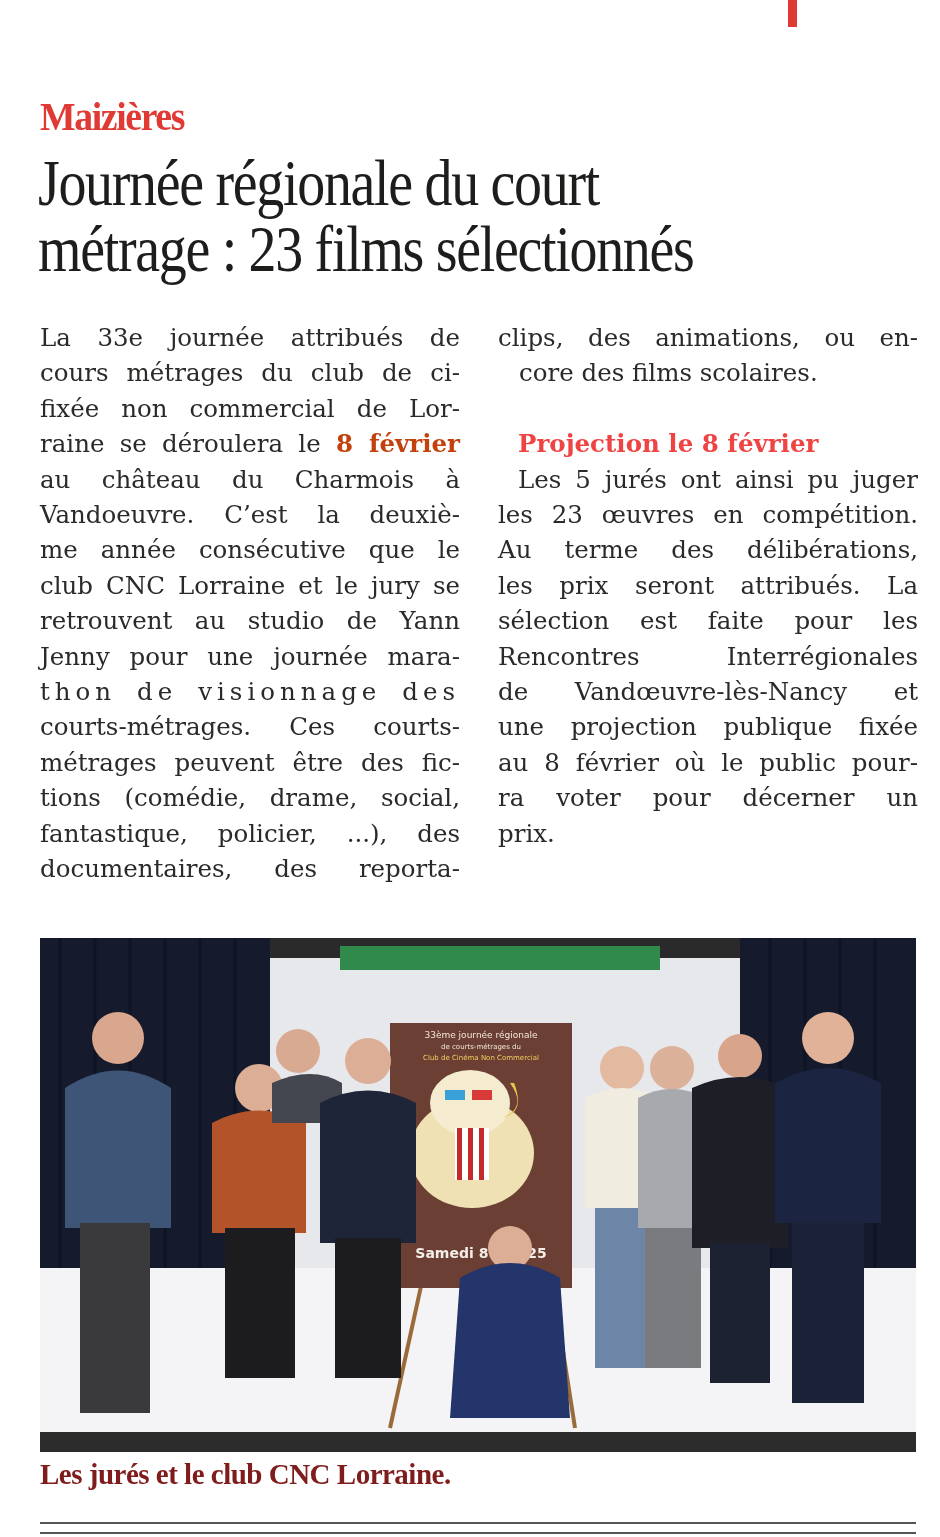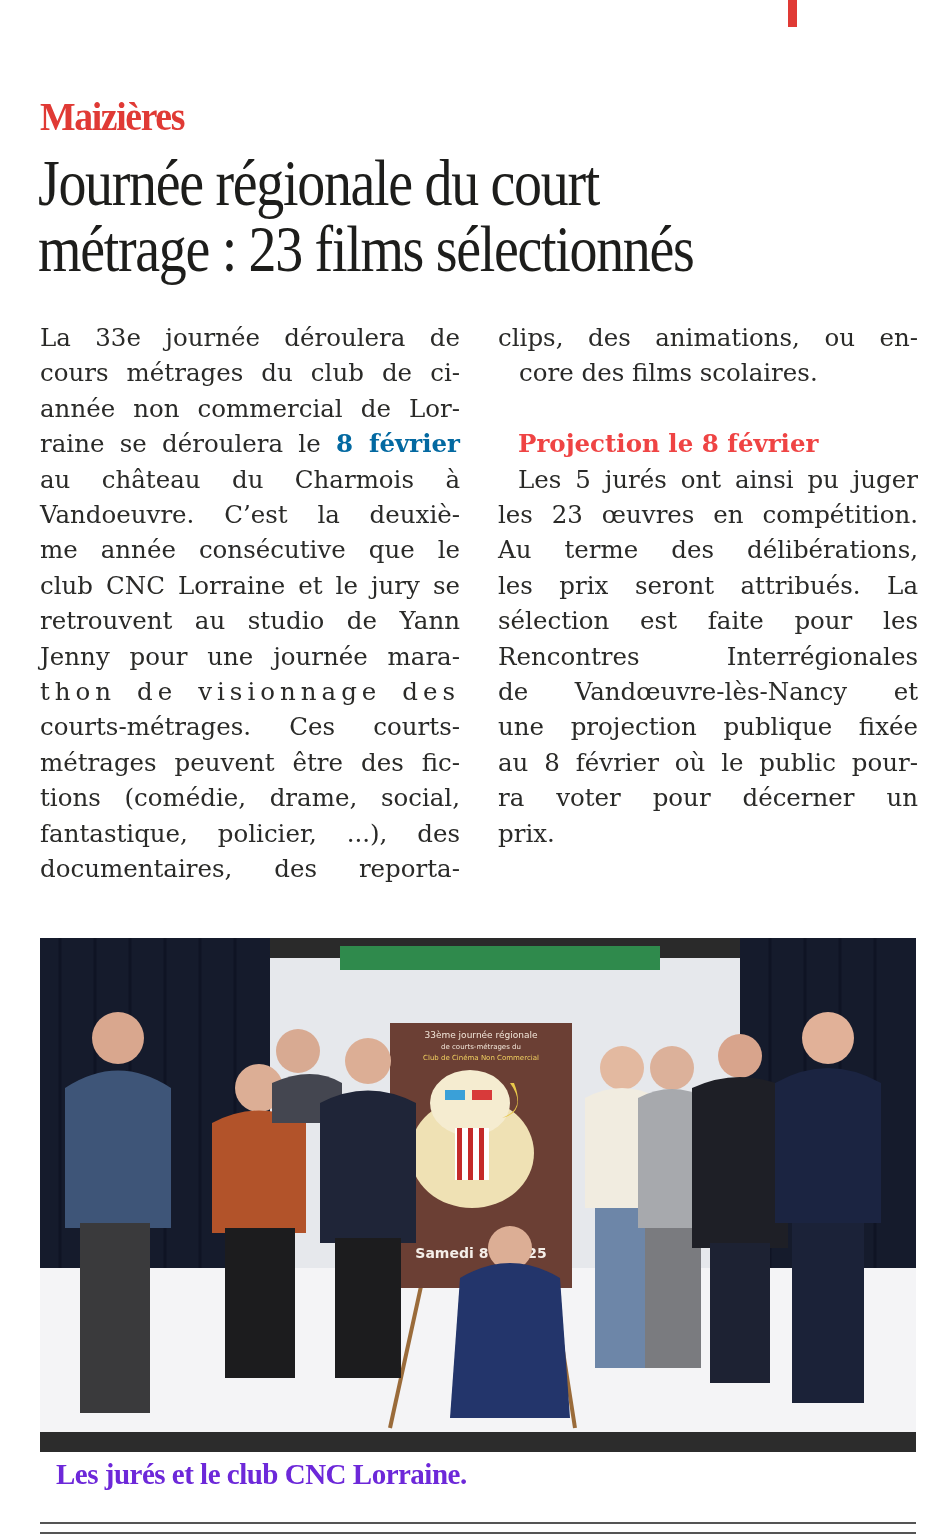--- a/index.html
+++ b/index.html
@@ -4,44 +4,44 @@
 <style>
   html, body { margin: 0; padding: 0; background: #ffffff; }
   body { width: 940px; height: 1537px; position: relative; overflow: hidden; font-family: "DejaVu Serif", serif; color: #1d1d1b; }
   .topmark { position: absolute; left: 788px; top: 0; width: 9px; height: 27px; background: #e03a35; }
   .kicker { position: absolute; left: 40px; top: 92px; font-family: "Liberation Serif", serif; font-weight: bold; font-size: 41px; color: #e03a35; letter-spacing: -1.5px; transform: scaleX(0.92); transform-origin: left; }
   .headline { position: absolute; left: 38px; top: 150px; width: 880px; font-family: "Liberation Serif", serif; font-size: 65px; line-height: 66px; color: #1d1d1b; letter-spacing: -1.5px; transform: scaleX(0.86); transform-origin: left; white-space: nowrap; }
   .col { position: absolute; top: 320px; width: 420px; font-family: "DejaVu Serif", serif; font-size: 24.5px; line-height: 35.4px; color: #2a2a28; }
   .col.left { left: 40px; }
   .col.right { left: 498px; }
   .col .ln { display: block; white-space: nowrap; text-align: justify; text-align-last: justify; transform-origin: left; }
-  .col b { font-weight: bold; color: #0369a1; }
+  .col b { font-weight: bold; color: #c2410c; }
   .subhead { font-weight: bold; color: #ef4444; padding-left: 20px; }
   .indent { padding-left: 20px; }
   .photo { position: absolute; left: 40px; top: 938px; width: 876px; height: 514px; overflow: hidden; background: #4d7c0f; }
-  .caption { position: absolute; left: 56px; top: 1458px; font-family: "Liberation Serif", serif; font-weight: bold; font-size: 29px; color: #6d28d9; letter-spacing: -0.5px; }
+  .caption { position: absolute; left: 40px; top: 1458px; font-family: "Liberation Serif", serif; font-weight: bold; font-size: 29px; color: #7f1d1d; letter-spacing: -0.5px; }
   .rule1 { position: absolute; left: 40px; top: 1522px; width: 876px; height: 2px; background: #555; }
   .rule2 { position: absolute; left: 40px; top: 1532px; width: 876px; height: 2px; background: #555; }
 </style>
 </head>
 <body>
 
 <div class="topmark"></div>
 
 <div class="kicker">Maizières</div>
 
 <div class="headline">
   <div>Journée régionale du court</div>
   <div>métrage : 23 films sélectionnés</div>
 </div>
 
 <div class="col left">
-  <span class="ln" style="display: block;">La 33e journée déroulera de</span>
+  <span class="ln" style="display: block;">La 33e journée attribués de</span>
   <span class="ln" style="display: block;">cours métrages du club de ci-</span>
-  <span class="ln" style="display: block;">année non commercial de Lor-</span>
+  <span class="ln" style="display: block;">fixée non commercial de Lor-</span>
   <span class="ln" style="display: block;"><span>raine se déroulera le </span><b>8 février</b></span>
   <span class="ln" style="display: block;">au château du Charmois à</span>
   <span class="ln" style="display: block;">Vandoeuvre. C’est la deuxiè-</span>
   <span class="ln" style="display: block;">me année consécutive que le</span>
   <span class="ln" style="display: block;">club CNC Lorraine et le jury se</span>
   <span class="ln" style="display: block;">retrouvent au studio de Yann</span>
   <span class="ln" style="display: block;">Jenny pour une journée mara-</span>
   <span class="ln" style="letter-spacing: 5px; display: block;">thon de visionnage des</span>
   <span class="ln" style="display: block;">courts-métrages. Ces courts-</span>
   <span class="ln" style="display: block;">métrages peuvent être des fic-</span>

